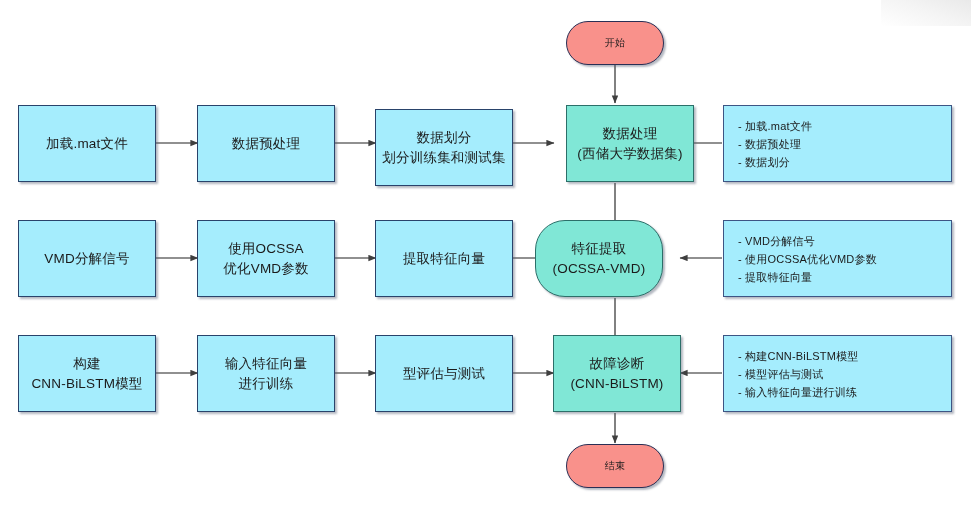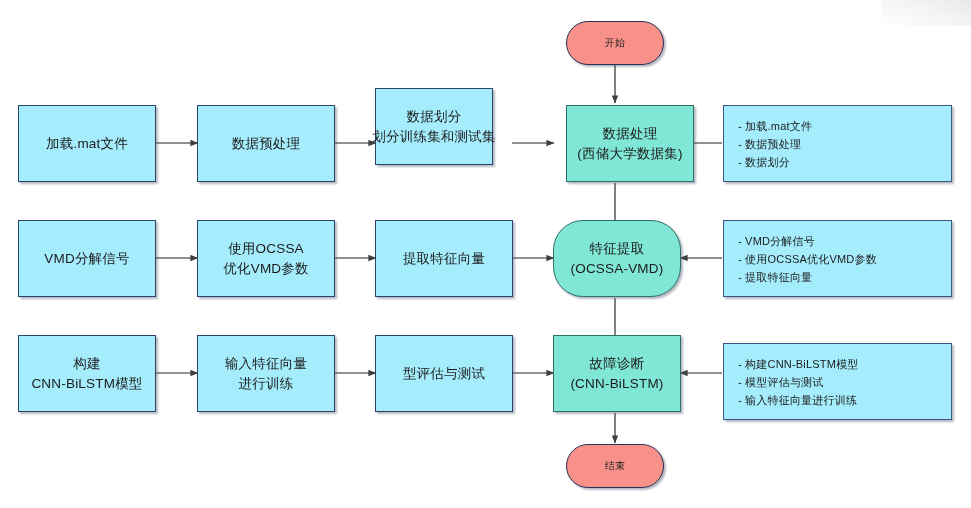--- a/index.html
+++ b/index.html
@@ -134,21 +134,21 @@
       <span>加载.mat文件</span>
     </span>
   </div>
 
   <div class="node cyan" style="left:197px; top:105px; width:138px; height:77px;">
     <span class="lines">
       <span>数据预处理</span>
     </span>
   </div>
 
-  <div class="node cyan" style="left:375px; top:88px; width:118px; height:77px;align-items:center;">
+  <div class="node cyan" style="left:375px; top:109px; width:138px; height:77px;align-items:center;">
     <span class="lines">
       <span>数据划分</span>
       <span>划分训练集和测试集</span>
     </span>
   </div>
 
   <div class="node green" style="left:553px; top:105px; width:128px; height:77px;margin-left:13px;">
     <span class="lines">
       <span>数据处理</span>
       <span>(西储大学数据集)</span>
@@ -175,21 +175,21 @@
       <span>优化VMD参数</span>
     </span>
   </div>
 
   <div class="node cyan" style="left:375px; top:220px; width:138px; height:77px;">
     <span class="lines">
       <span>提取特征向量</span>
     </span>
   </div>
 
-  <div class="node green" style="left:553px; top:220px; width:128px; height:77px;border-radius:30px;">
+  <div class="node green" style="left:535px; top:220px; width:128px; height:77px;border-radius:30px;">
     <span class="lines">
       <span>特征提取</span>
       <span>(OCSSA-VMD)</span>
     </span>
   </div>
 
   <div class="node cyan" style="left:18px; top:335px; width:138px; height:77px;">
     <span class="lines">
       <span>构建</span>
       <span>CNN-BiLSTM模型</span>
@@ -217,21 +217,21 @@
     </span>
   </div>
 
   <div class="node green" style="left:553px; top:335px; width:128px; height:77px;">
     <span class="lines">
       <span>故障诊断</span>
       <span>(CNN-BiLSTM)</span>
     </span>
   </div>
 
-  <div class="node note" style="left:723px; top:335px; width:229px; height:77px;margin-top:8px;">
+  <div class="node note" style="left:723px; top:335px; width:229px; height:77px;">
     <span class="lines">
       <span>- 构建CNN-BiLSTM模型</span>
       <span>- 模型评估与测试</span>
       <span>- 输入特征向量进行训练</span>
     </span>
   </div>
 
   <div class="node terminal" style="left:566px; top:444px; width:98px; height:44px;">
     <span>结束</span>
   </div>

